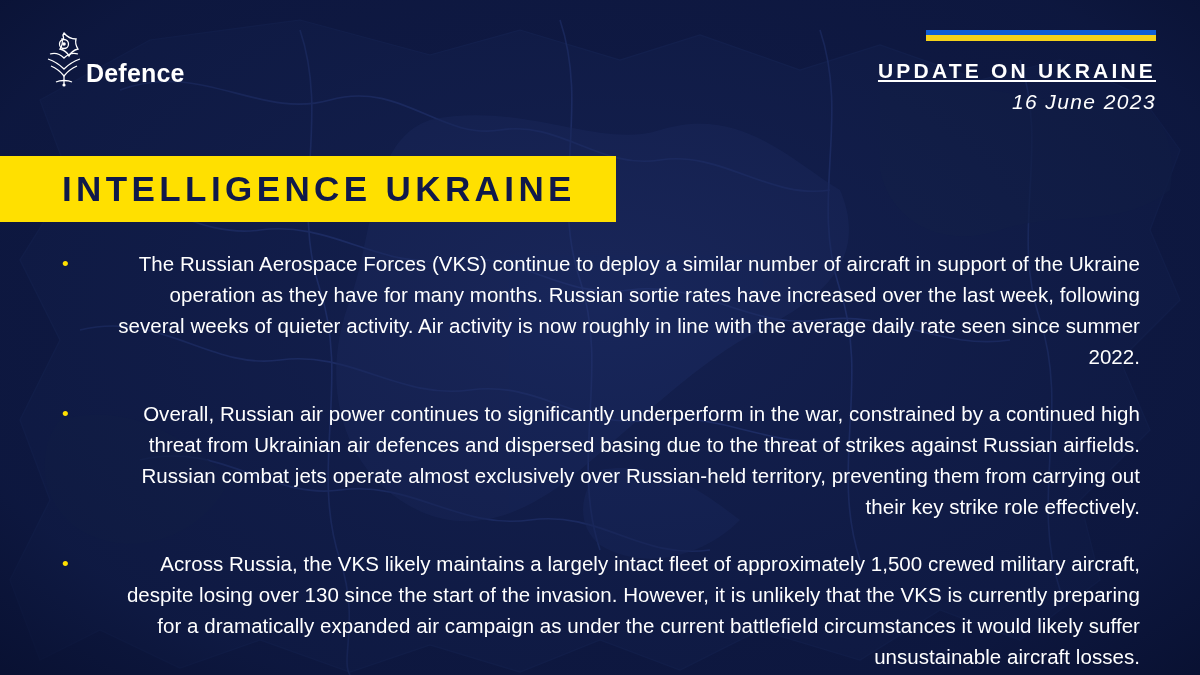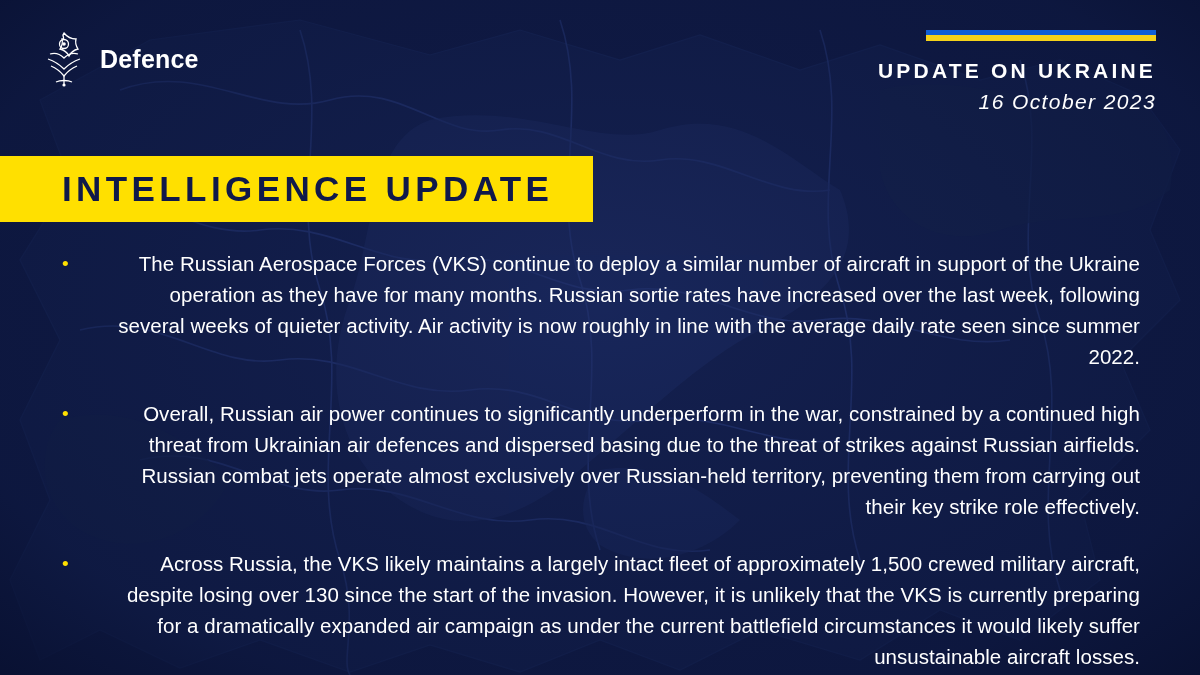--- a/index.html
+++ b/index.html
@@ -37,22 +37,21 @@
   .header {
     position: absolute;
     top: 0; left: 0; right: 0;
     height: 145px;
   }
   .brand {
     position: absolute;
     left: 42px;
     top: 30px;
     display: flex;
-    align-items: center;
-    gap: 14px;
+    align-items: flex-end;
   }
   .crest {
     width: 44px;
     height: 58px;
     flex: 0 0 auto;
   }
   .brand-text {
     color: #ffffff;
     font-size: 25px;
     line-height: 1.16;
@@ -72,20 +71,21 @@
     height: 11px;
     margin-left: auto;
     margin-bottom: 18px;
     background: linear-gradient(to bottom, #0f5fd6 0%, #0f5fd6 50%, #f5d21a 50%, #f5d21a 100%);
   }
   .update-title {
     color: #ffffff;
     font-size: 21px;
     font-weight: 700;
     letter-spacing: 3.2px;
+    text-decoration: underline;
   }
   .update-date {
     color: #ffffff;
     font-size: 21px;
     font-style: italic;
     font-weight: 400;
     letter-spacing: 1.4px;
     margin-top: 7px;
   }
 
@@ -190,27 +190,27 @@
         </svg>
       </span>
       <div class="brand-text">
         <span>Defence</span>
       </div>
     </div>
 
     <div class="update-block">
       <div class="flag"></div>
       <div class="update-title">UPDATE ON UKRAINE</div>
-      <div class="update-date">16 October 2023</div>
+      <div class="update-date">16 June 2023</div>
     </div>
 
   </div>
 
   <div class="banner">
-    <span class="banner-text">INTELLIGENCE UPDATE</span>
+    <span class="banner-text">INTELLIGENCE UKRAINE</span>
   </div>
 
   <div class="body">
 
     <div class="bullet-row">
       <span class="dot">•</span>
       <span class="bullet-text">The Russian Aerospace Forces (VKS) continue to deploy a similar number of aircraft in support of the Ukraine operation as they have for many months. Russian sortie rates have increased over the last week, following several weeks of quieter activity. Air activity is now roughly in line with the average daily rate seen since summer 2022.</span>
     </div>
 
     <div class="bullet-row">

